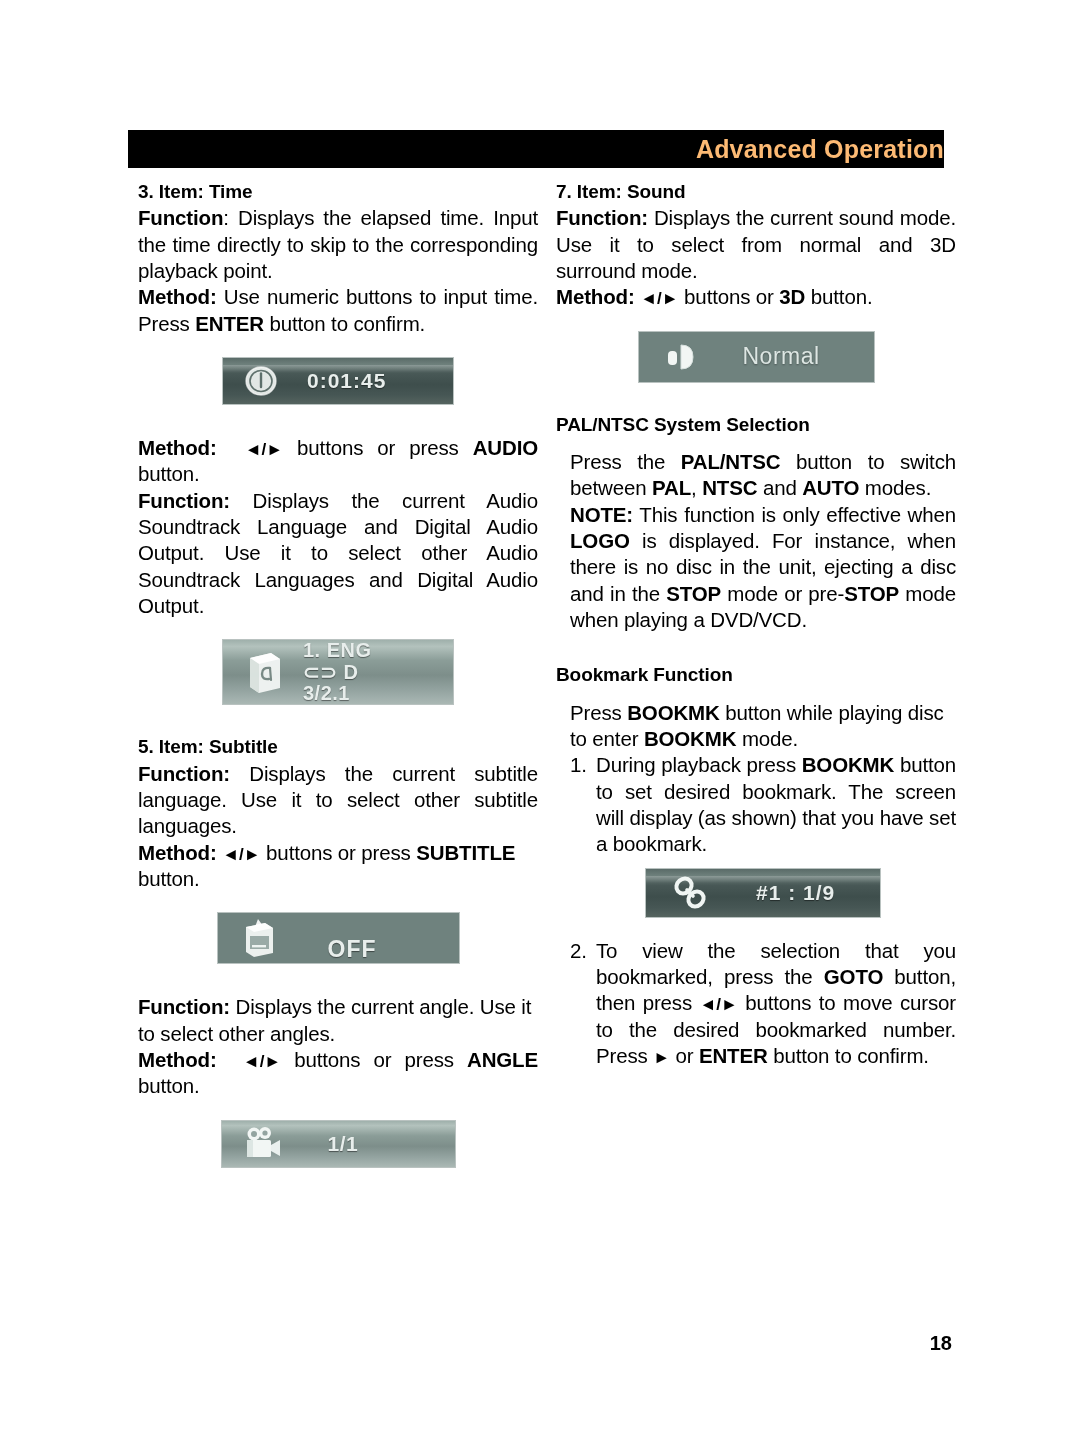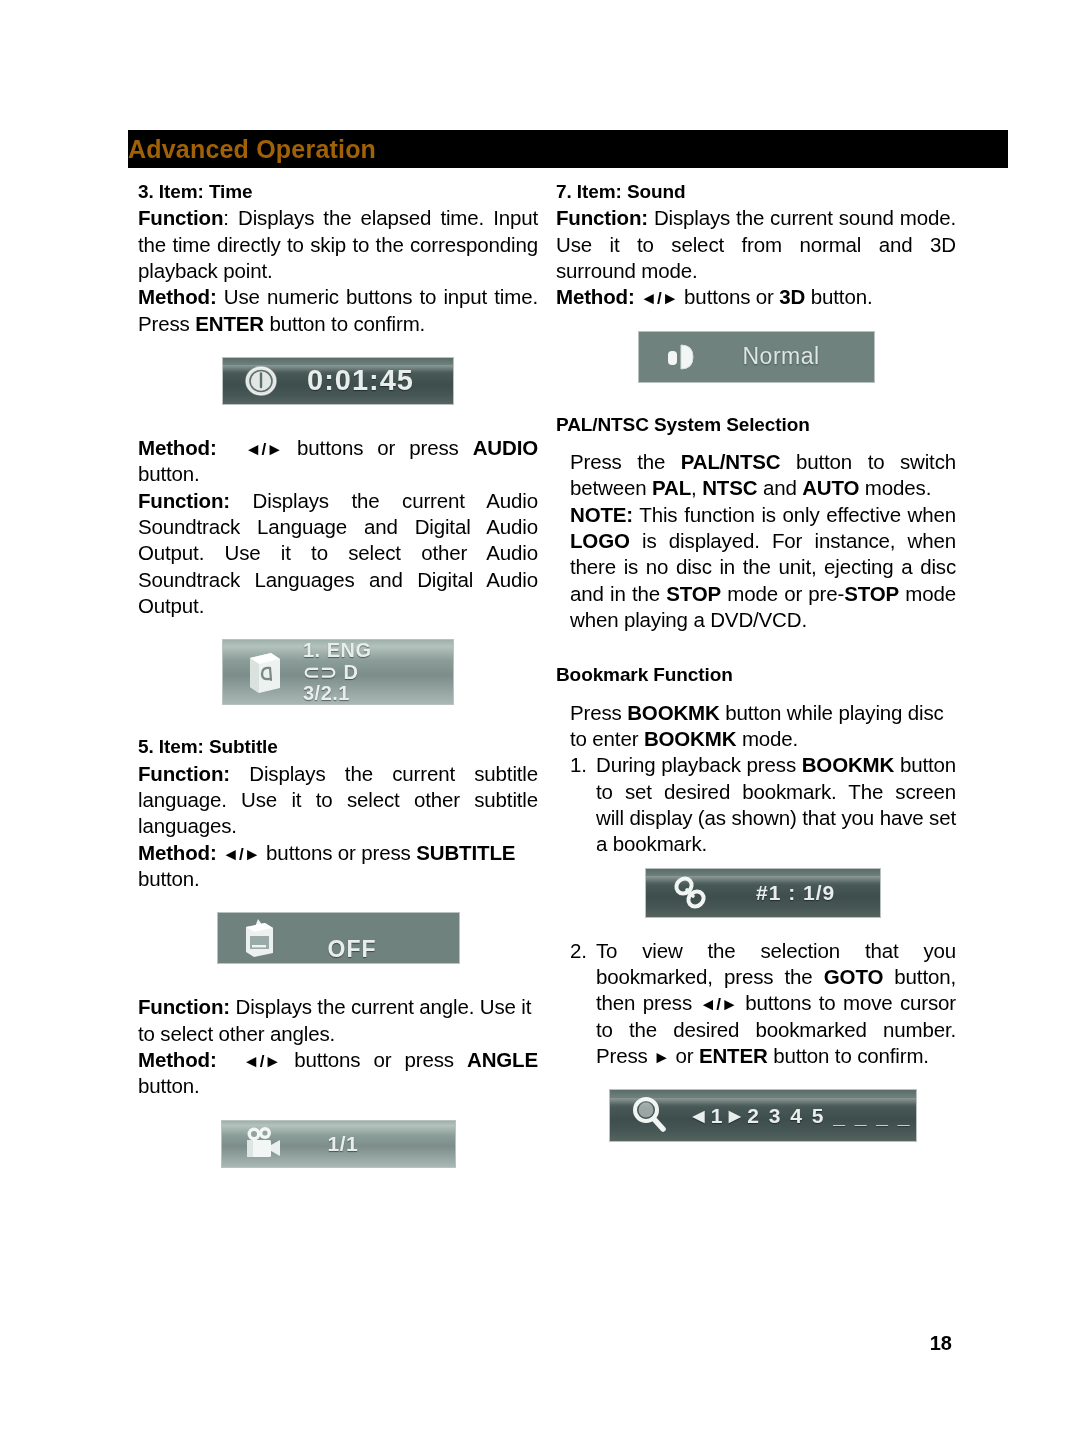--- a/index.html
+++ b/index.html
@@ -24,27 +24,27 @@
     width: 1080px;
     height: 1451px;
     background: #fff;
   }
 
   
   .banner {
     position: absolute;
     left: 128px;
     top: 130px;
-    width: 880px;
+    width: 816px;
     height: 38px;
     background: #000000;
-    color: #a16207;
+    color: #fdba74;
     display: flex;
     align-items: center;
-    justify-content: flex-start;
+    justify-content: flex-end;
   }
   .banner-title {
     font-size: 25px;
     font-weight: bold;
     letter-spacing: 0.2px;
     line-height: 1;
     font-family: "Liberation Sans", sans-serif;
   }
 
   
@@ -165,21 +165,21 @@
   }
   .osd-lines {
     display: flex;
     flex-direction: column;
     line-height: 1.06;
   }
 
   
   #osd-time      { width: 232px; height: 48px; padding: 0 0 0 10px; }
   #osd-time .osd-icon { width: 56px; }
-  #osd-time .osd-text { font-size: 29px; margin-left: 18px; }
+  #osd-time .osd-text { font-size: 21px; margin-left: 18px; }
 
   #osd-audio     { width: 232px; height: 66px; padding: 0 0 0 8px; }
   #osd-audio .osd-icon { width: 66px; }
   #osd-audio .osd-lines { margin-left: 6px; }
   #osd-audio .osd-text { font-size: 20px; letter-spacing: .5px; }
 
   #osd-subtitle  { width: 243px; height: 52px; padding: 0 0 0 12px; align-items: flex-end; }
   #osd-subtitle .osd-icon { width: 56px; }
   #osd-subtitle .osd-text { font-size: 23px; margin-left: 42px; }
 
@@ -368,32 +368,20 @@
           </div>
         </div>
         <div class="spacer-md"></div>
 
         <div class="numbered">
           <span class="num">2.</span>
           <span class="txt"><span>To view the selection that you bookmarked, press the </span><b>GOTO</b><span> button, then press </span><b class="arrows">◄/►</b><span> buttons to move cursor to the desired bookmarked number. Press </span><b class="arrow-r">►</b><span> or </span><b>ENTER</b><span> button to confirm.</span></span>
         </div>
 
         <div class="spacer-md"></div>
-        <div class="osd-wrap">
-          <div class="osd dark" id="osd-goto">
-            <span class="osd-icon">
-              <svg width="46" height="44" viewBox="0 0 46 44" aria-hidden="true">
-                <circle cx="19" cy="16" r="11" fill="none" stroke="#f0f5f3" stroke-width="4"></circle>
-                <circle cx="19" cy="16" r="7.5" fill="#e3ebe8" opacity="0.55"></circle>
-                <path d="M27 25 L36 35" stroke="#f0f5f3" stroke-width="5.5" stroke-linecap="round"></path>
-              </svg>
-            </span>
-            <span class="osd-text">◄1►2 3 4 5 _ _ _ _</span>
-          </div>
-        </div>
       </div>
     </div>
 
   </div>
 
   <div class="page-number">18</div>
 
 </div>
 
 </body></html>

